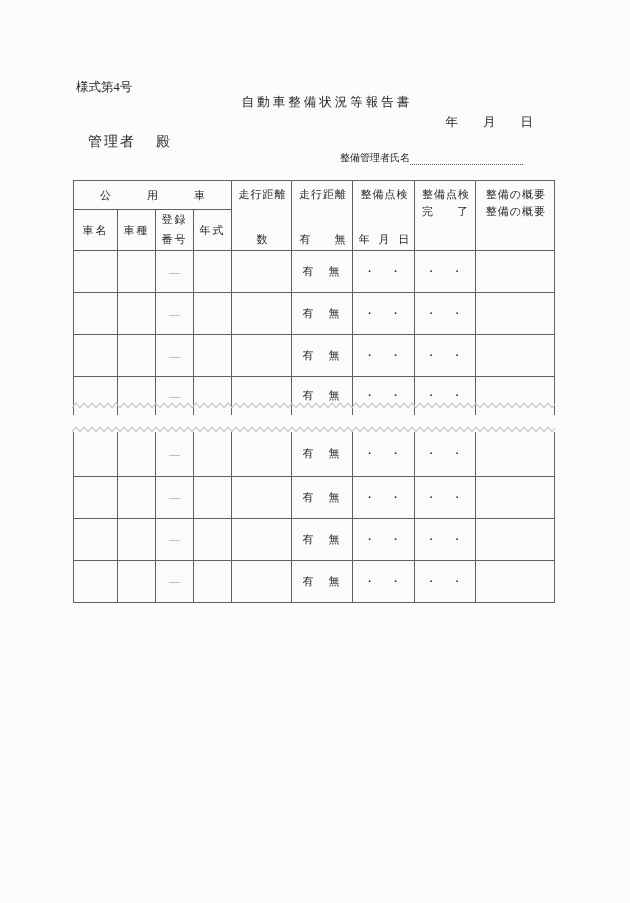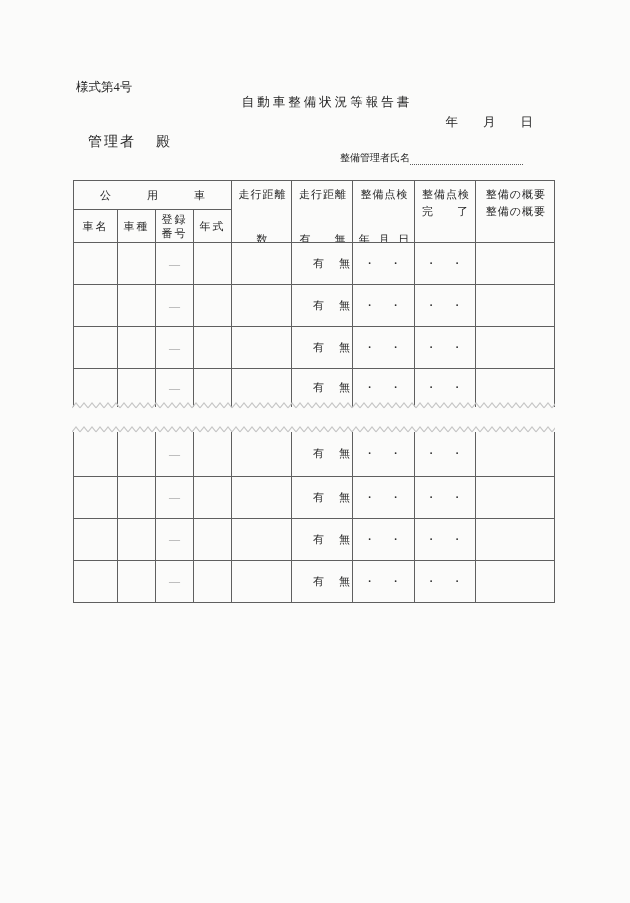--- a/index.html
+++ b/index.html
@@ -44,24 +44,24 @@
 
   .spread { display:flex; justify-content:space-around; padding:0 8px; }
   th.span-cell { vertical-align:top; }
   .colbtw {
     display:flex; flex-direction:column; justify-content:space-between; align-items:center;
     height:61px; padding:5px 3px 7px 5px;
     text-align:left; letter-spacing:1px; line-height:16.5px; word-spacing:4px;gap:28px;
   }
   .pair { display:flex; justify-content:space-between; width:47px; }
   tr.h2 th { letter-spacing:2px; }
-  th.wrap2 { line-height:14px; letter-spacing:2px; padding:0 3px; }
+  th.wrap2 { line-height:20px; letter-spacing:2px; padding:0 3px;font-family:Liberation Mono, monospace; }
 
   td.dash-cell { color:#8e8e8e; }
-  td.yn   { letter-spacing:2px;text-align:right; }
+  td.yn   { letter-spacing:2px; }
   td.dots { letter-spacing:2px; }
 
   .zigzag { pointer-events:none; }
 </style>
 </head>
 <body>
 
 <div class="abs form-no">様式第4号</div>
 <div class="abs doc-title">自動車整備状況等報告書</div>
 

